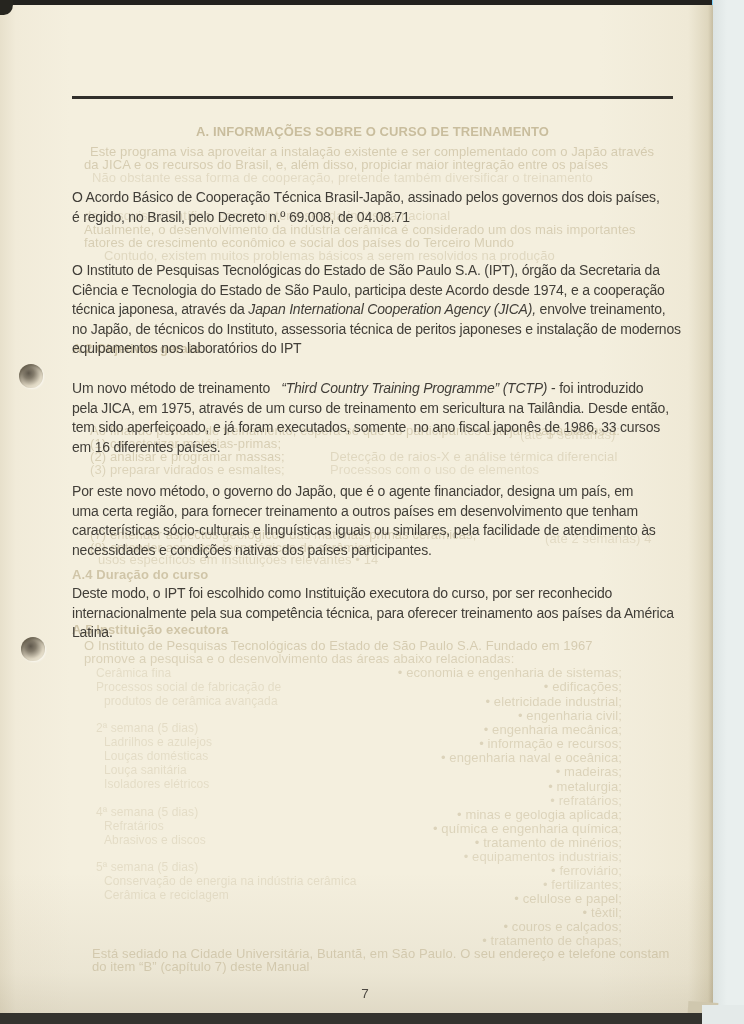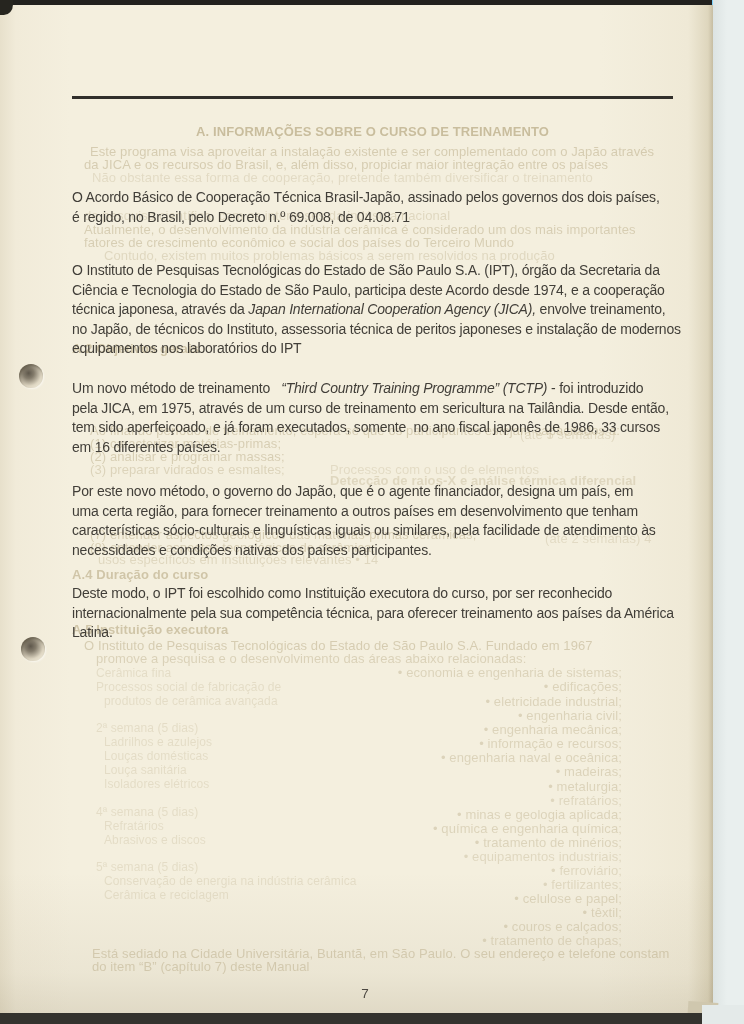--- a/index.html
+++ b/index.html
@@ -82,31 +82,31 @@
         <div class="ghost" style="top: 165px; left: 92px; opacity: 0.22;">Não obstante essa forma de cooperação, pretende também diversificar o treinamento</div>
         <div class="ghost" style="top: 203px; left: 84px; opacity: 0.26;">de pesquisa científica, com os interesses da indústria nacional</div>
         <div class="ghost" style="top: 217px; left: 84px; opacity: 0.36;">Atualmente, o desenvolvimento da indústria cerâmica é considerado um dos mais importantes</div>
         <div class="ghost" style="top: 230px; left: 84px; opacity: 0.36;">fatores de crescimento econômico e social dos países do Terceiro Mundo</div>
         <div class="ghost" style="top: 243px; left: 84px; opacity: 0.26; margin-left: 20px;">Contudo, existem muitos problemas básicos a serem resolvidos na produção</div>
         <div class="ghost b" style="top: 336px; left: 72px; opacity: 0.42;">A.2 Objetivos gerais</div>
         <div class="ghost" style="top: 418px; left: 90px; opacity: 0.36;">Ao final do período de treinamento, espera-se que os participantes estejam capacitados a:</div>
         <div class="ghost" style="top: 422px; left: 520px; opacity: 0.24;">(até 5 semanas)</div>
         <div class="ghost" style="top: 431px; left: 90px; opacity: 0.36;">(1) caracterizar matérias-primas;</div>
         <div class="ghost" style="top: 444px; left: 90px; opacity: 0.36;">(2) analisar e programar massas;</div>
-        <div class="ghost" style="top: 468px; left: 330px; opacity: 0.26; font-weight: bold;">Detecção de raios-X e análise térmica diferencial</div>
+        <div class="ghost" style="top: 444px; left: 330px; opacity: 0.26;">Detecção de raios-X e análise térmica diferencial</div>
         <div class="ghost" style="top: 457px; left: 90px; opacity: 0.3;">(3) preparar vidrados e esmaltes;</div>
         <div class="ghost" style="top: 457px; left: 330px; opacity: 0.22;">Processos com o uso de elementos</div>
         <div class="ghost" style="top: 522px; left: 90px; opacity: 0.36;">(7) entender aspectos geológicos das matérias-primas cerâmicas;</div>
         <div class="ghost" style="top: 526px; left: 545px; opacity: 0.22;">(até 2 semanas) 4</div>
         <div class="ghost" style="top: 535px; left: 90px; opacity: 0.36;">(8) entender aspectos tecnológicos de cerâmica;</div>
         <div class="ghost" style="top: 547px; left: 98px; opacity: 0.26;">usos específicos em instituições relevantes • 14</div>
         <div class="ghost b" style="top: 562px; left: 72px; opacity: 0.42;">A.4 Duração do curso</div>
         <div class="ghost b" style="top: 617px; left: 72px; opacity: 0.42;">A.5 Instituição executora</div>
         <div class="ghost" style="top: 633px; left: 84px; opacity: 0.38;">O Instituto de Pesquisas Tecnológicas do Estado de São Paulo S.A. Fundado em 1967</div>
-        <div class="ghost" style="top: 646px; left: 96px; opacity: 0.32;">promove a pesquisa e o desenvolvimento das áreas abaixo relacionadas:</div>
+        <div class="ghost" style="top: 646px; left: 84px; opacity: 0.32;">promove a pesquisa e o desenvolvimento das áreas abaixo relacionadas:</div>
         <div class="ghost" style="top: 660px; right: 91px; opacity: 0.3;">• economia e engenharia de sistemas;</div>
         <div class="ghost" style="top: 674px; right: 91px; opacity: 0.3;">• edificações;</div>
         <div class="ghost" style="top: 689px; right: 91px; opacity: 0.3;">• eletricidade industrial;</div>
         <div class="ghost" style="top: 703px; right: 91px; opacity: 0.3;">• engenharia civil;</div>
         <div class="ghost" style="top: 717px; right: 91px; opacity: 0.3;">• engenharia mecânica;</div>
         <div class="ghost" style="top: 731px; right: 91px; opacity: 0.3;">• informação e recursos;</div>
         <div class="ghost" style="top: 745px; right: 91px; opacity: 0.3; margin-left: 36px;">• engenharia naval e oceânica;</div>
         <div class="ghost" style="top: 759px; right: 91px; opacity: 0.3;">• madeiras;</div>
         <div class="ghost" style="top: 774px; right: 91px; opacity: 0.3;">• metalurgia;</div>
         <div class="ghost" style="top: 788px; right: 91px; opacity: 0.26;">• refratários;</div>

